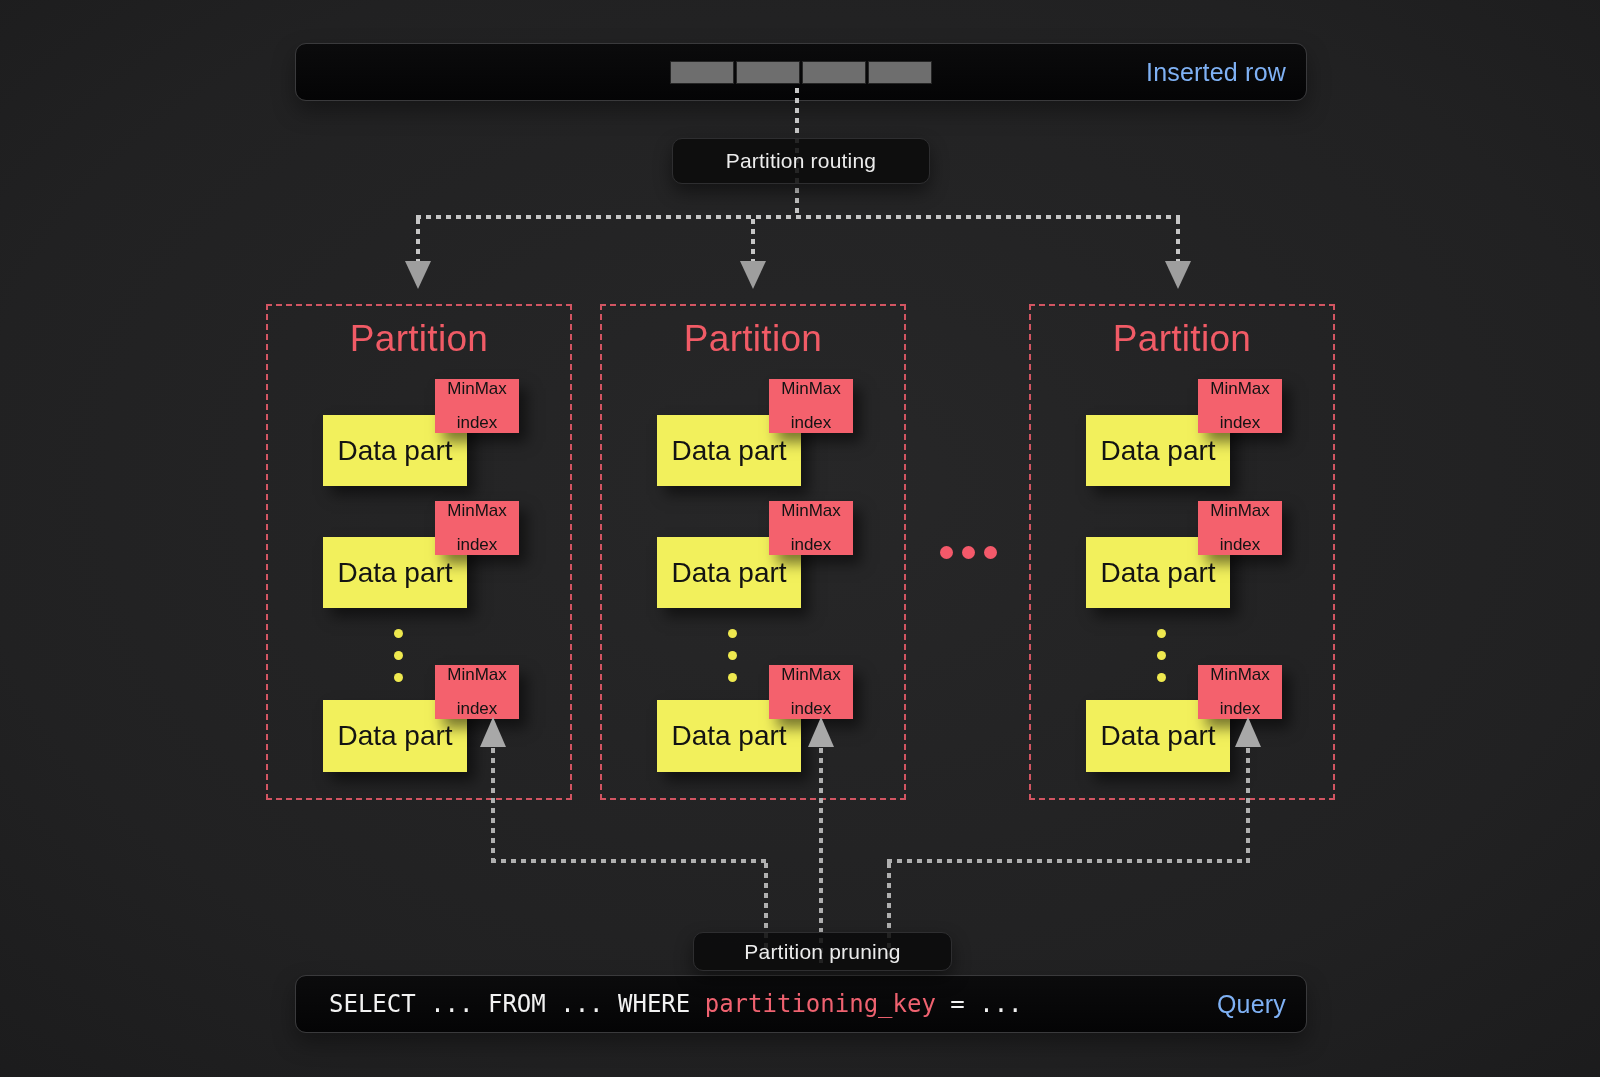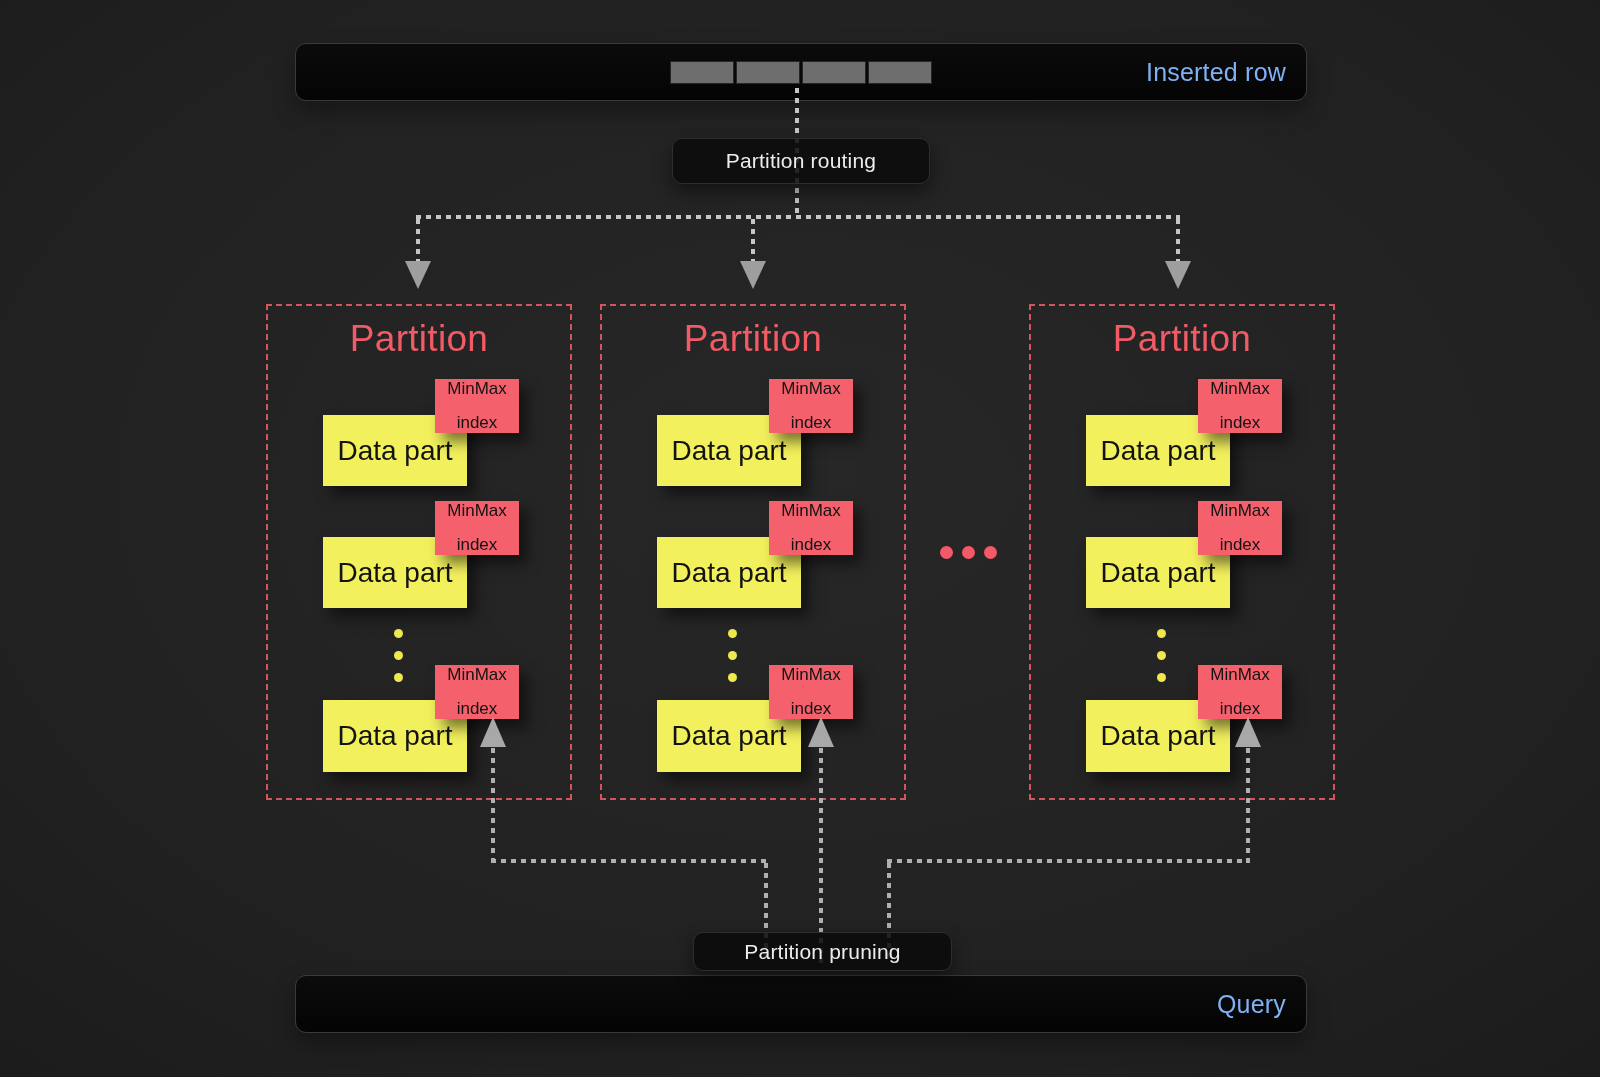--- a/index.html
+++ b/index.html
@@ -203,16 +203,17 @@
   <div class="vline gray" style="left:491px;top:748px;height:115px;"></div>
   <div class="hline gray" style="left:491px;top:859px;width:279px;"></div>
   <div class="vline gray" style="left:764px;top:863px;height:100px;"></div>
   <div class="vline gray" style="left:819px;top:748px;height:215px;"></div>
   <div class="vline gray" style="left:1246px;top:748px;height:115px;"></div>
   <div class="hline gray" style="left:887px;top:859px;width:363px;"></div>
   <div class="vline gray" style="left:887px;top:863px;height:100px;"></div>
   <div class="chip pruning">Partition pruning</div>
 
   <div class="bar bottom">
+    <div class="sql"><span>SELECT ... FROM ... WHERE </span><span class="key">partitioning_key</span><span> = ...</span></div>
     <div class="bar-label">Query</div>
   </div>
 
 </div>
 
 </body></html>

